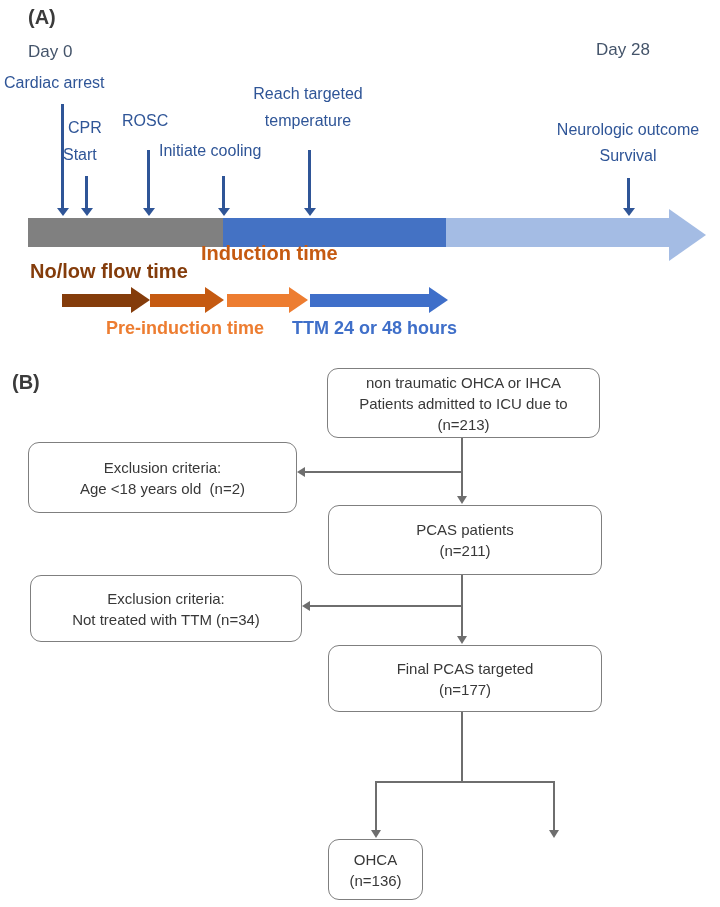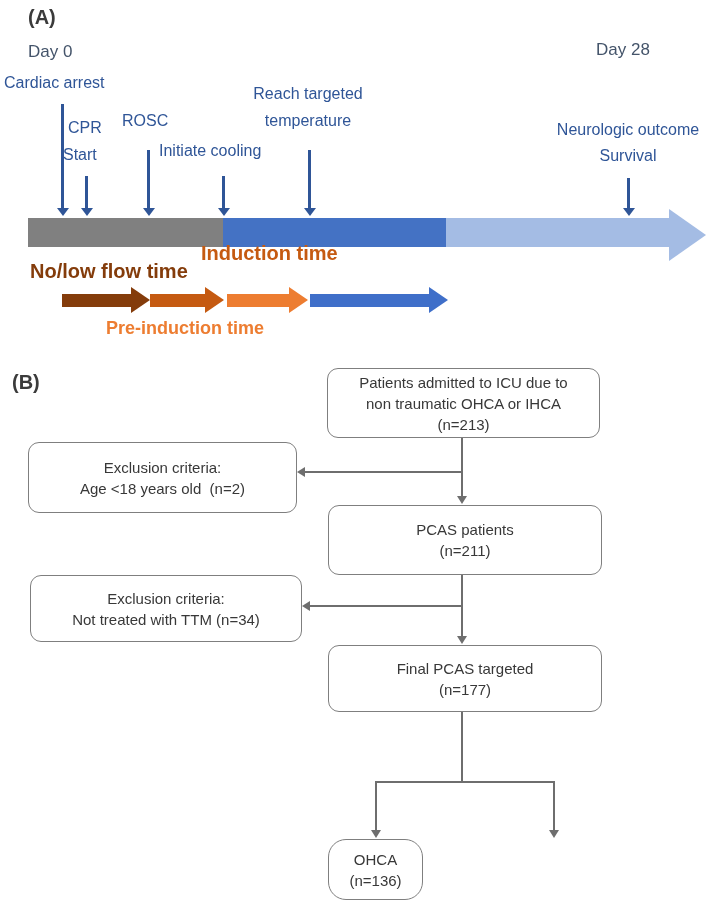--- a/index.html
+++ b/index.html
@@ -112,20 +112,21 @@
       <div class="ph-head"></div>
     </div>
   <div class="ph-arrow c-blue" style="left:310px; width:138px;">
       <div class="ph-shaft"></div>
       <div class="ph-head"></div>
     </div>
 
   <div class="phase-label c-brown" style="left:30px;  top:260px;">No/low flow time</div>
   <div class="phase-label c-dkor" style="left:201px; top:242px;">Induction time</div>
   <div class="phase-label big c-orange" style="left:106px; top:318px;">Pre-induction time</div>
+  <div class="phase-label big c-blue" style="left:292px; top:318px;">TTM 24 or 48 hours</div>
 
   <div class="abs panel-label" style="left:12px; top:371px;">(B)</div>
 
   <div class="fc-line" style="left:461px; top:437px; width:2px; height:60px;"></div>
   <div class="fc-arrow-down" style="left:457px; top:496px;"></div>
   <div class="fc-line" style="left:305px; top:471px; width:158px; height:2px;"></div>
   <div class="fc-arrow-left" style="left:297px; top:467px;"></div>
 
   <div class="fc-line" style="left:461px; top:575px; width:2px; height:62px;"></div>
   <div class="fc-arrow-down" style="left:457px; top:636px;"></div>
@@ -133,22 +134,22 @@
   <div class="fc-arrow-left" style="left:302px; top:601px;"></div>
 
   <div class="fc-line" style="left:461px; top:712px; width:2px; height:71px;"></div>
   <div class="fc-line" style="left:375px; top:781px; width:180px; height:2px;"></div>
   <div class="fc-line" style="left:375px; top:781px; width:2px; height:50px;"></div>
   <div class="fc-arrow-down" style="left:371px; top:830px;"></div>
   <div class="fc-line" style="left:553px; top:781px; width:2px; height:50px;"></div>
   <div class="fc-arrow-down" style="left:549px; top:830px;"></div>
 
   <div class="fc-box" style="left:327px; top:368px; width:273px; height:70px;">
+    <span>non traumatic OHCA or IHCA</span>
     <span>Patients admitted to ICU due to</span>
-    <span>non traumatic OHCA or IHCA</span>
     <span>(n=213)</span>
   </div>
 
   <div class="fc-box" style="left:28px; top:442px; width:269px; height:71px;">
     <span>Exclusion criteria:</span>
     <span>Age &lt;18 years old  (n=2)</span>
   </div>
 
   <div class="fc-box" style="left:328px; top:505px; width:274px; height:70px;">
     <span>PCAS patients</span>
@@ -158,19 +159,19 @@
   <div class="fc-box" style="left:30px; top:575px; width:272px; height:67px;">
     <span>Exclusion criteria:</span>
     <span>Not treated with TTM (n=34)</span>
   </div>
 
   <div class="fc-box" style="left:328px; top:645px; width:274px; height:67px;">
     <span>Final PCAS targeted</span>
     <span>(n=177)</span>
   </div>
 
-  <div class="fc-box" style="left:328px; top:839px; width:95px; height:61px;border-radius:18px;">
+  <div class="fc-box" style="left:328px; top:839px; width:95px; height:61px;">
     <span>OHCA</span>
     <span>(n=136)</span>
   </div>
 
 
 </div>
 
 </body></html>

